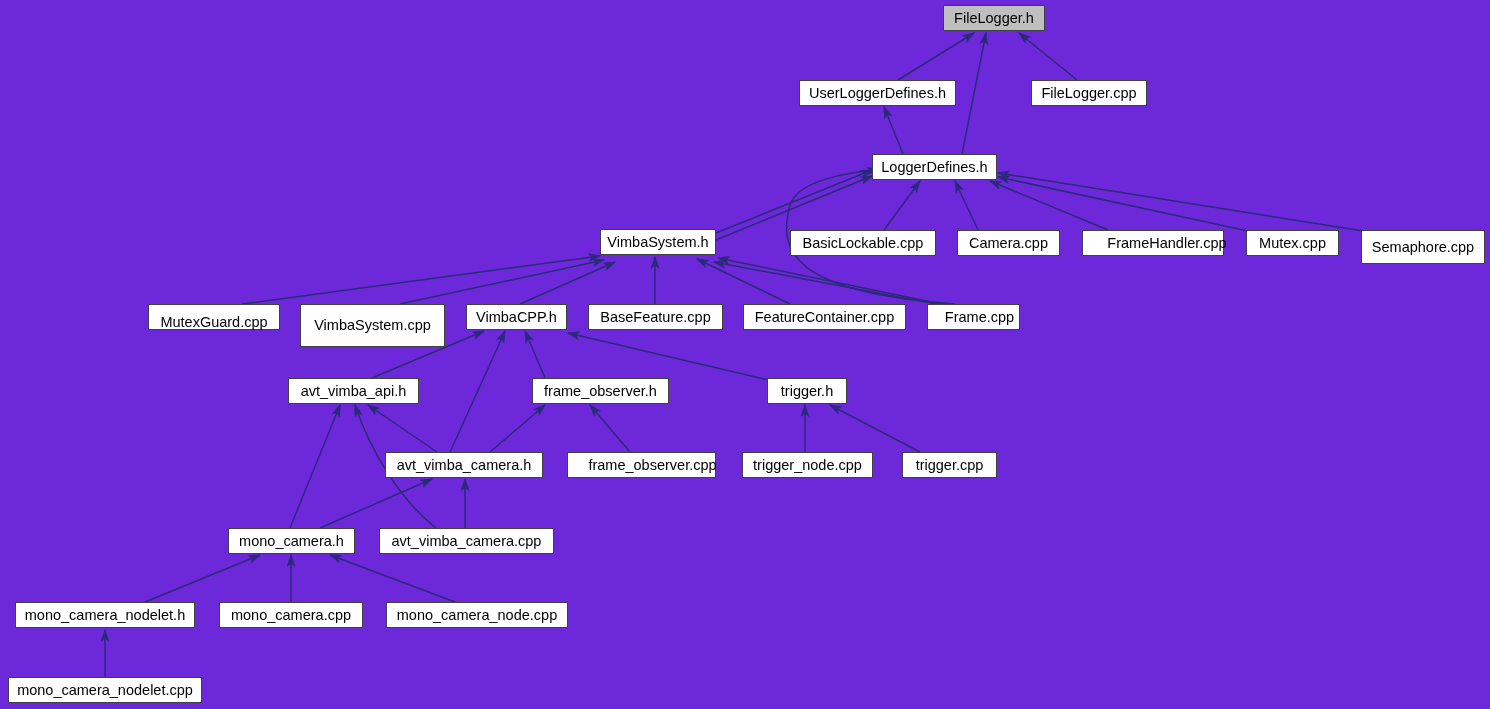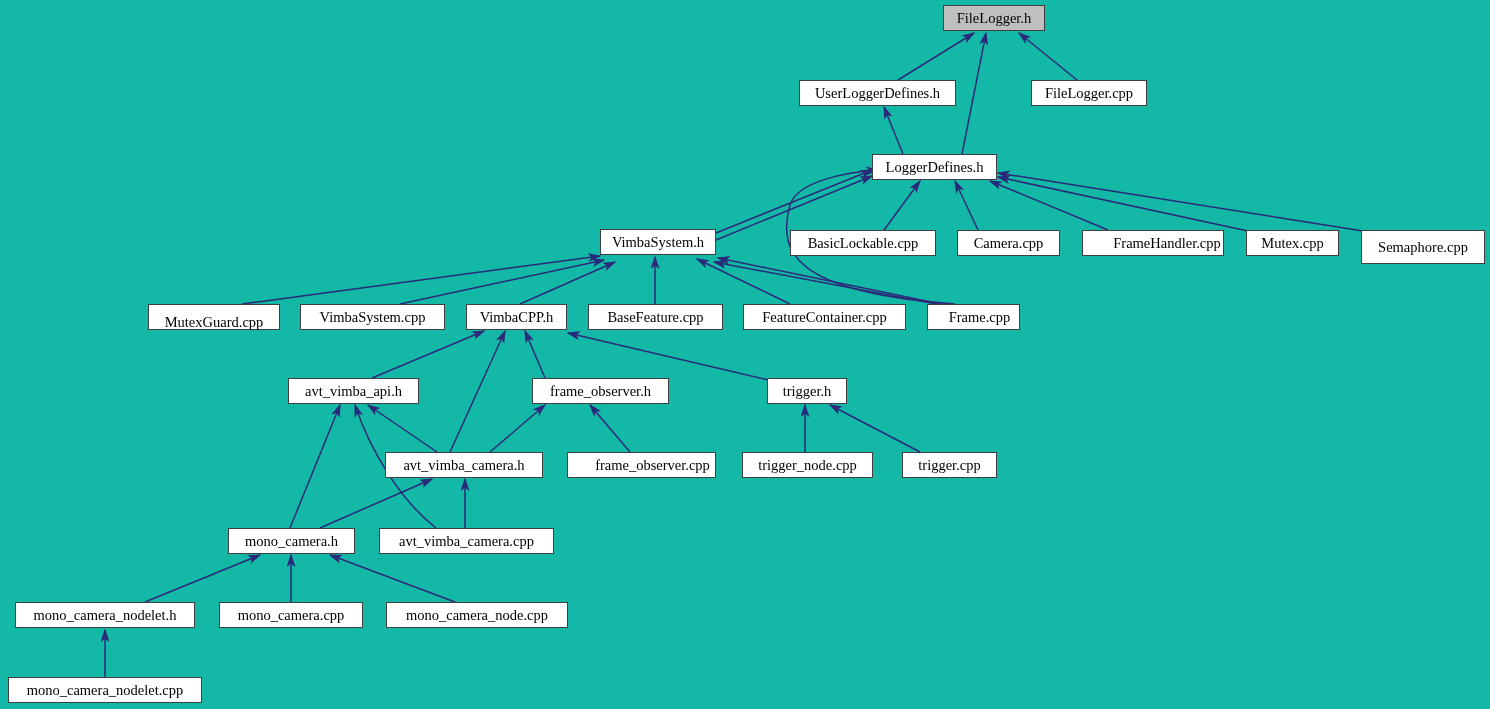--- a/index.html
+++ b/index.html
@@ -4,22 +4,22 @@
 <style>
   html, body {
     margin: 0;
     padding: 0;
     background: #ffffff;
   }
   #graph-root {
     position: relative;
     width: 1490px;
     height: 709px;
-    background: #14b8a6;
-    font-family: Liberation Serif, serif;
+    background: #6d28d9;
+    font-family: Liberation Sans, sans-serif;
     overflow: hidden;
   }
   #graph-svg {
     position: absolute;
     left: 0;
     top: 0;
     width: 1490px;
     height: 709px;
   }
   .node-box {
@@ -122,21 +122,21 @@
       </div>
       <div class="node-box" style="left: 1246px; top: 230px; width: 93px; height: 26px;">
         <span class="node-label">Mutex.cpp</span>
       </div>
       <div class="node-box" style="left: 1361px; top: 230px; width: 124px; height: 34px;">
         <span class="node-label">Semaphore.cpp</span>
       </div>
       <div class="node-box" style="left: 148px; top: 304px; width: 132px; height: 26px; align-items: flex-end;">
         <span class="node-label">MutexGuard.cpp</span>
       </div>
-      <div class="node-box" style="left: 300px; top: 304px; width: 145px; height: 26px;">
+      <div class="node-box" style="left: 300px; top: 304px; width: 145px; height: 43px;">
         <span class="node-label">VimbaSystem.cpp</span>
       </div>
       <div class="node-box" style="left: 466px; top: 304px; width: 101px; height: 26px;">
         <span class="node-label">VimbaCPP.h</span>
       </div>
       <div class="node-box" style="left: 588px; top: 304px; width: 135px; height: 26px;">
         <span class="node-label">BaseFeature.cpp</span>
       </div>
       <div class="node-box" style="left: 743px; top: 304px; width: 163px; height: 26px;">
         <span class="node-label">FeatureContainer.cpp</span>

